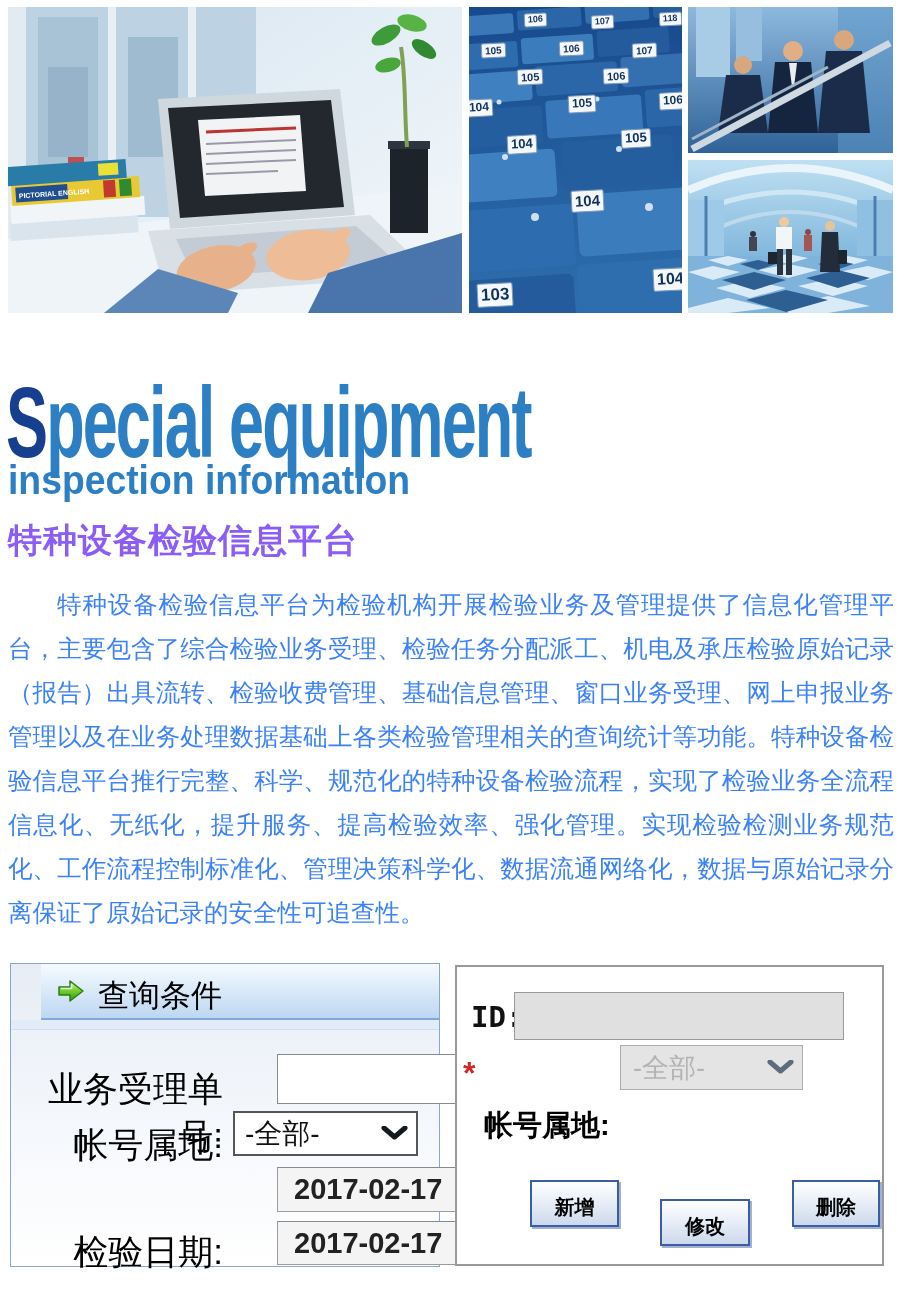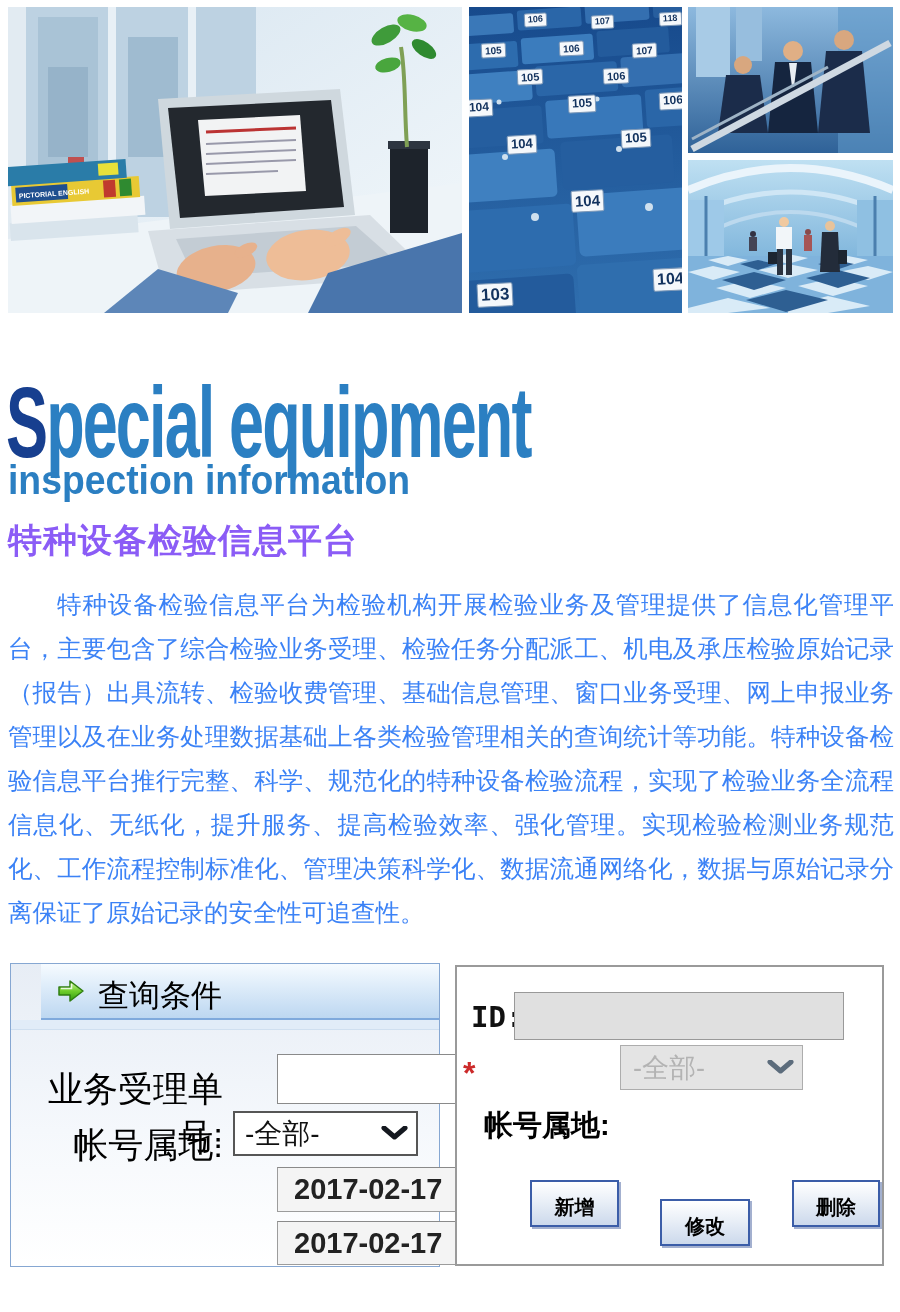--- a/index.html
+++ b/index.html
@@ -316,20 +316,21 @@
     <span class="qp-label ql2">帐号属地:</span>
     <div class="qp-select">
       <span class="sel-text">-全部-</span>
       <svg class="chev" width="27" height="15" viewBox="0 0 27 15">
         <polyline points="3,2 13.5,11 24,2" fill="none" stroke="#14181f" stroke-width="5" stroke-linecap="round" stroke-linejoin="round"></polyline>
       </svg>
     </div>
 
     <input class="qp-input qi-date qi3" type="text" value="2017-02-17" style="">
 
+    <span class="qp-label ql4">检验日期:</span>
     <input class="qp-input qi-date qi4" type="text" value="2017-02-17" style="">
   </div>
 
   <div class="ipanel">
     <span class="id-label">ID:</span>
     <input class="id-input" type="text" value="" style="">
 
     <span class="req-star">*</span>
     <div class="ip-select is1">
       <span class="sel-text">-全部-</span>

